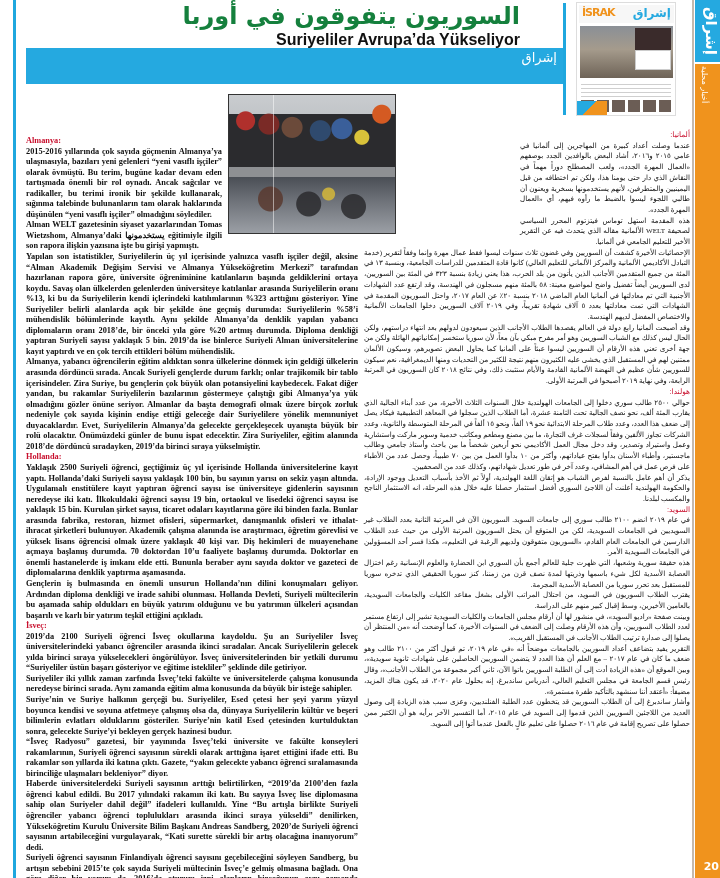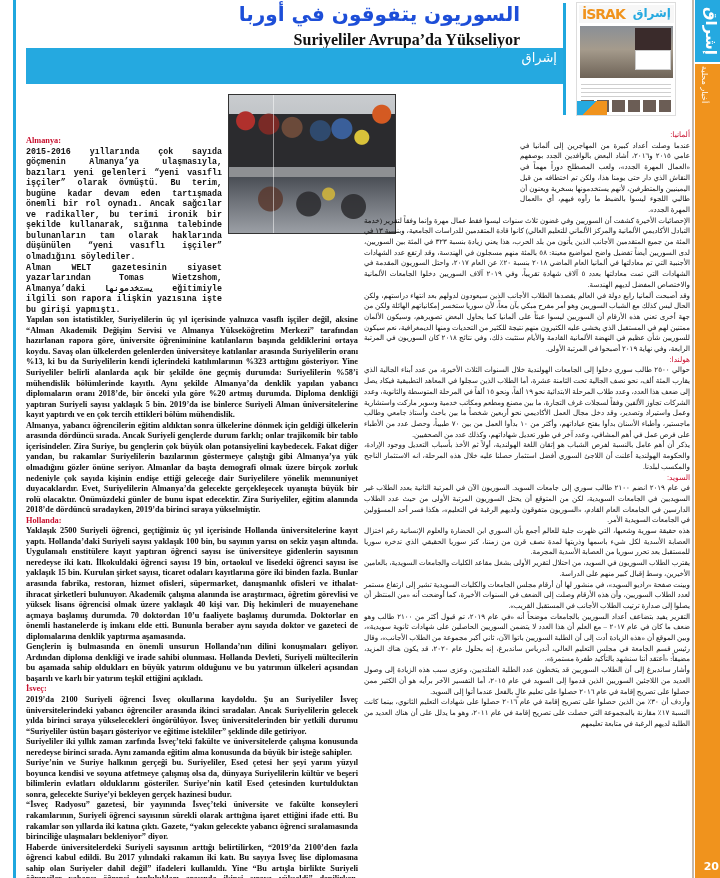--- a/index.html
+++ b/index.html
@@ -1,43 +1,43 @@
 <!DOCTYPE html>
 <html><head>
 <meta charset="utf-8">
 <style>
   * { box-sizing: border-box; margin: 0; padding: 0; }
   html, body { width: 720px; height: 878px; background: #ffffff; overflow: hidden; }
   body { position: relative; font-family: "Liberation Serif", serif; color: #111; }
 
   .left-rule { position: absolute; left: 13px; top: 0; width: 3px; height: 878px; background: #1fa7de; }
 
-  .title-ar { position: absolute; right: 200px; top: 2px; font-family: "DejaVu Sans", sans-serif; font-weight: bold; font-size: 20px; direction: rtl; white-space: nowrap; color: #1d4ed8; }
-  .title-tr { position: absolute; right: 200px; top: 31px; font-family: Liberation Serif, serif; font-weight: bold; font-size: 16px; white-space: nowrap; color: #111; }
+  .title-ar { position: absolute; right: 200px; top: 2px; font-family: "DejaVu Sans", sans-serif; font-weight: bold; font-size: 24px; direction: rtl; white-space: nowrap; color: #15803d; }
+  .title-tr { position: absolute; right: 200px; top: 31px; font-family: Liberation Sans, sans-serif; font-weight: bold; font-size: 16px; white-space: nowrap; color: #111; }
 </style>
 <style>
 
   .source-label-ar { position: absolute; right: 6px; top: 2px; font-family: "DejaVu Sans", sans-serif; font-size: 13px; color: #fff; direction: rtl; }
   .source-label-tr { position: absolute; right: 6px; top: 34px; font-family: "Liberation Serif", serif; font-weight: bold; font-size: 11px; color: #fff; margin-top: 36px; }
 </style>
 <style>
 </style>
 <style>
 </style>
 <style>
   
   .src-band-final {
     position: absolute; left: 26px; top: 48px; width: 162px; height: 36px; background: #25a9e0;
   }
 
   .vrule-mid { position: absolute; left: 563px; top: 3px; width: 3px; height: 112px; background: #1fa7de; }
 
   .cover { position: absolute; left: 576px; top: 2px; width: 100px; height: 114px; background: #fff; border: 1px solid #ddd; overflow: hidden; }
   .cover-head { position: absolute; left: 2px; top: 2px; width: 95px; height: 18px; background: #f7f7f7; }
-  .cover-isrk { position: absolute; left: 3px; top: 1px; font-family: "DejaVu Sans", sans-serif; font-weight: bold; font-size: 14px; color: #f0931d; letter-spacing: -1px; }
+  .cover-isrk { position: absolute; left: 3px; top: 1px; font-family: "DejaVu Sans", sans-serif; font-weight: bold; font-size: 11px; color: #f0931d; letter-spacing: -1px; }
   .cover-ishraq { position: absolute; right: 3px; top: 1px; font-family: "DejaVu Sans", sans-serif; font-weight: bold; font-size: 12px; color: #25a9e0; direction: rtl; }
   .cover-photo { position: absolute; left: 3px; top: 23px; width: 93px; height: 52px; background: linear-gradient(180deg, #8a8f96 0%, #a59b8c 45%, #6e6357 100%); }
   .cover-inset { position: absolute; left: 58px; top: 25px; width: 36px; height: 22px; background: #3a2b2b; }
   .cover-card { position: absolute; left: 58px; top: 47px; width: 36px; height: 20px; background: #fff; border: 1px solid #ccc; }
   .cover-list { position: absolute; left: 4px; top: 78px; width: 90px; height: 18px;
      background: repeating-linear-gradient(180deg, #fff 0 3px, #cfcfcf 3px 4px); }
   .cover-thumbs { position: absolute; left: 4px; top: 97px; width: 90px; height: 12px; display: flex; gap: 3px; }
   .cover-thumbs span { flex: 1; background: #6b5d55; }
   .cover-corner { position: absolute; left: 0; bottom: 0; width: 30px; height: 14px; background: linear-gradient(135deg, #25a9e0 0 45%, #f0931d 45% 100%); }
 
@@ -65,21 +65,21 @@
      background: linear-gradient(180deg, #4a4e55 0%, #6d7178 40%, #9ea2a8 100%); }
   .photo-reflect { position: absolute; left: 0; top: 84px; width: 100%; height: 50px;
      background:
        radial-gradient(circle at 60% 30%, #d6b93a 0 6px, transparent 7px),
        radial-gradient(circle at 25% 40%, #5a3a30 0 12px, transparent 13px),
        radial-gradient(circle at 48% 50%, #2b2b2e 0 12px, transparent 13px),
        radial-gradient(circle at 75% 55%, #2b2b2e 0 12px, transparent 13px); opacity: .85; }
   .photo-divider { position: absolute; left: 44px; top: 0; width: 1px; height: 100%; background: rgba(255,255,255,.5); }
 
   .col-tr { position: absolute; left: 26px; top: 136px; width: 332px; font-family: "Liberation Serif", serif; font-weight: bold; font-size: 8.3px; line-height: 10.55px; text-align: justify; color: #111; }
-  .col-tr .intro { width: 196px; font-family: Liberation Mono, monospace; }
+  .col-tr .intro { width: 196px; }
   .col-tr p { margin: 0; }
   .heading-tr { color: #c8102e; font-weight: bold; }
 
   .col-ar { position: absolute; left: 364px; top: 130px; width: 326px; font-family: Liberation Serif, serif; font-size: 7.1px; line-height: 10.7px; text-align: justify; direction: rtl; color: #111; }
   .col-ar .intro { width: 170px; margin-right: 0; margin-left: auto; }
   .heading-ar { color: #c8102e; font-size: 7.5px; }
   .col-ar p { margin: 0; }
 </style>
 </head>
 <body>
@@ -151,27 +151,27 @@
   <p>“İsveç Radyosu” gazetesi, bir yayınında İsveç’teki üniversite ve fakülte konseyleri rakamlarının, Suriyeli öğrenci sayısının sürekli olarak arttığına işaret ettiğini ifade etti. Bu rakamlar son yıllarda iki katına çıktı. Gazete, “yakın gelecekte yabancı öğrenci sıralamasında birinciliğe ulaşmaları bekleniyor” diyor.</p>
   <p>Haberde üniversitelerdeki Suriyeli sayısının arttığı belirtilirken, “2019’da 2100’den fazla öğrenci kabul edildi. Bu 2017 yılındaki rakamın iki katı. Bu sayıya İsveç lise diplomasına sahip olan Suriyeler dahil değil” ifadeleri kullanıldı. Yine “Bu artışla birlikte Suriyeli öğrenciler yabancı öğrenci toplulukları arasında ikinci sıraya yükseldi” denilirken, Yükseköğretim Kurulu Üniversite Bilim Başkanı Andreas Sandberg, 2020’de Suriyeli öğrenci sayısının artabileceğini vurgulayarak, “Kati surette sürekli bir artış olacağına inanıyorum” dedi.</p>
   <p>Suriyeli öğrenci sayısının Finlandiyalı öğrenci sayısını geçebileceğini söyleyen Sandberg, bu artışın sebebini 2015’te çok sayıda Suriyeli mültecinin İsveç’e gelmiş olmasına bağladı. Ona göre diğer bir yorum da, 2016’da oturum izni alanların birçoğunun aynı zamanda yükseköğretime başlamış olması.</p>
 
 </div>
 
 <div class="col-ar">
   <div class="intro">
     <div class="heading-ar">ألمانيا:</div>
     <p>عندما وصلت أعداد كبيرة من المهاجرين إلى ألمانيا في عامي ٢٠١٥ و٢٠١٦، أشاد البعض بالوافدين الجدد بوصفهم «العمال المهرة الجدد»، ولعب المصطلح دوراً مهماً في النقاش الذي دار حتى يومنا هذا، ولكن تم اختطافه من قبل اليمينيين والمتطرفين، لأنهم يستخدمونها بسخرية ويعنون أن طالبي اللجوء ليسوا بالضبط ما رأوه فيهم، أي «العمال المهرة الجدد».</p>
+    <p>هذه المقدمة استهل توماس فيتزتوم المحرر السياسي لصحيفة WELT الألمانية مقاله الذي يتحدث فيه عن التقرير الأخير للتعليم الجامعي في ألمانيا.</p>
   </div>
   <p>الإحصائيات الأخيرة كشفت أن السوريين وفي غضون ثلاث سنوات ليسوا فقط عمال مهرة وإنما وفقاً لتقرير (خدمة التبادل الأكاديمي الألمانية والمركز الألماني للتعليم العالي) كانوا قادة المتقدمين للدراسات الجامعية، وبنسبة ١٣ في المئة من جميع المتقدمين الأجانب الذين يأتون من بلد الحرب، هذا يعني زيادة بنسبة ٣٢٣ في المئة بين السوريين، لدى السوريين أيضاً تفضيل واضح لمواضيع معينة: ٥٨ بالمئة منهم مسجلون في الهندسة، وقد ارتفع عدد الشهادات الأجنبية التي تم معادلتها في ألمانيا العام الماضي ٢٠١٨ بنسبة ٢٠٪ عن العام ٢٠١٧، واحتل السوريون المقدمة في الشهادات التي تمت معادلتها بعدد ٥ آلاف شهادة تقريباً، وفي ٢٠١٩ آلاف السوريين دخلوا الجامعات الألمانية والاختصاص المفضل لديهم الهندسة.</p>
   <p>وقد أصبحت ألمانيا رابع دولة في العالم يقصدها الطلاب الأجانب الذين سيعودون لدولهم بعد انتهاء دراستهم، ولكن الحال ليس كذلك مع الشباب السوريين وهو أمر مفرح مبكي بآن معاً، لأن سوريا ستخسر إمكانياتهم الهائلة ولكن من جهة أخرى تعني هذه الأرقام أن السوريين ليسوا عبئاً على ألمانيا كما يحاول البعض تصويرهم، وسيكون الألمان ممتنين لهم في المستقبل الذي يخشى عليه الكثيرون منهم نتيجة للكثير من التحديات ومنها الديمغرافية، نعم سيكون للسوريين شأن عظيم في النهضة الألمانية القادمة والأيام ستثبت ذلك، وفي نتائج ٢٠١٨ كان السوريون في المرتبة الرابعة، وفي نهاية ٢٠١٩ أصبحوا في المرتبة الأولى.</p>
   <div class="heading-ar">هولندا:</div>
   <p>حوالي ٢٥٠٠ طالب سوري دخلوا إلى الجامعات الهولندية خلال السنوات الثلاث الأخيرة، من عدد أبناء الجالية الذي يقارب المئة ألف، نحو نصف الجالية تحت الثامنة عشرة، أما الطلاب الذين سجلوا في المعاهد التطبيقية فيكاد يصل إلى ضعف هذا العدد، وعدد طلاب المرحلة الابتدائية نحو ١٩ ألفاً، ونحو ١٥ ألفاً في المرحلة المتوسطة والثانوية، وعدد الشركات تجاوز الألفين وفقاً لسجلات غرف التجارة، ما بين مصنع ومطعم ومكاتب خدمية وسوبر ماركت واستشارية وعمل واستيراد وتصدير، وقد دخل مجال العمل الأكاديمي نحو أربعين شخصاً ما بين باحث وأستاذ جامعي وطالب ماجستير، وأطباء الأسنان بدأوا بفتح عياداتهم، وأكثر من ١٠ بدأوا العمل من بين ٧٠ طبيباً، وحصل عدد من الأطباء على فرص عمل في أهم المشافي، وعدد آخر في طور تعديل شهاداتهم، وكذلك عدد من الصحفيين.</p>
   <p>يذكر أن أهم عامل بالنسبة لفرص الشباب هو إتقان اللغة الهولندية، أولاً ثم الأخذ بأسباب التعديل ووجود الإرادة، والحكومة الهولندية أعلنت أن اللاجئ السوري أفضل استثمار حصلنا عليه خلال هذه المرحلة، انه الاستثمار الناجح والمكسب لبلدنا.</p>
   <div class="heading-ar">السويد:</div>
   <p>في عام ٢٠١٩ انضم ٢١٠٠ طالب سوري إلى جامعات السويد. السوريون الآن في المرتبة الثانية بعدد الطلاب غير السويديين في الجامعات السويدية، لكن من المتوقع أن يحتل السوريون المرتبة الأولى من حيث عدد الطلاب الدارسين في الجامعات العام القادم، «السوريون متفوقون ولديهم الرغبة في التعليم»، هكذا فسر أحد المسؤولين في الجامعات السويدية الأمر.</p>
   <p>هذه حقيقة سورية وشعبها، التي ظهرت جلية للعالم أجمع بأن السوري ابن الحضارة والعلوم الإنسانية رغم اختزال العصابة الأسدية لكل شيء باسمها وذريتها لمدة نصف قرن من زمننا، كنز سوريا الحقيقي الذي تدخره سوريا للمستقبل بعد تحرر سوريا من العصابة الأسدية المجرمة.</p>
-  <p>يقترب الطلاب السوريون في السويد، من احتلال لتقرير الأولى بشغل مقاعد الكليات والجامعات السويدية، بالعامين الأخيرين، وسط إقبال كبير منهم على الدراسة.</p>
+  <p>يقترب الطلاب السوريون في السويد، من احتلال المراتب الأولى بشغل مقاعد الكليات والجامعات السويدية، بالعامين الأخيرين، وسط إقبال كبير منهم على الدراسة.</p>
   <p>وبينت صفحة «راديو السويد»، في منشور لها أن أرقام مجلس الجامعات والكليات السويدية تشير إلى ارتفاع مستمر لعدد الطلاب السوريين، وأن هذه الأرقام وصلت إلى الضعف في السنوات الأخيرة، كما أوضحت أنه «من المنتظر أن يصلوا إلى صدارة ترتيب الطلاب الأجانب في المستقبل القريب».</p>
   <p>التقرير يفيد بتضاعف أعداد السوريين بالجامعات موضحاً أنه «في عام ٢٠١٩، تم قبول أكثر من ٢١٠٠ طالب وهو ضعف ما كان في عام ٢٠١٧ – مع العلم أن هذا العدد لا يتضمن السوريين الحاصلين على شهادات ثانوية سويدية»، وبين الموقع أن «هذه الزيادة أدت إلى أن الطلبة السوريين باتوا الآن، ثاني أكبر مجموعة من الطلاب الأجانب»، وقال رئيس قسم الجامعة في مجلس التعليم العالي، أندرياس ساندبرغ، إنه بحلول عام ٢٠٢٠، قد يكون هناك المزيد، مضيفاً: «أعتقد أننا سنشهد بالتأكيد طفرة مستمرة».</p>
   <p>وأشار ساندبرغ إلى أن الطلاب السوريين قد يتخطون عدد الطلبة الفنلنديين، وعزى سبب هذه الزيادة إلى وصول العديد من اللاجئين السوريين الذين قدموا إلى السويد في عام ٢٠١٥، أما التفسير الآخر برأيه هو أن الكثير ممن حصلوا على تصريح إقامة في عام ٢٠١٦ حصلوا على تعليم عالٍ بالفعل عندما أتوا إلى السويد.</p>
-  <p>وأردف أن ٣٠٪ من الذين حصلوا على تصريح إقامة في عام ٢٠١٦ حصلوا على شهادات التعليم الثانوي، بينما كانت النسبة ١٧٪ مقارنة بالمجموعة التي حصلت على تصريح إقامة في عام ٢٠١١، وهو ما يدلل على أن هناك العديد من الطلبة لديهم الرغبة في متابعة تعليمهم</p>
 </div>
 
 </body></html>

